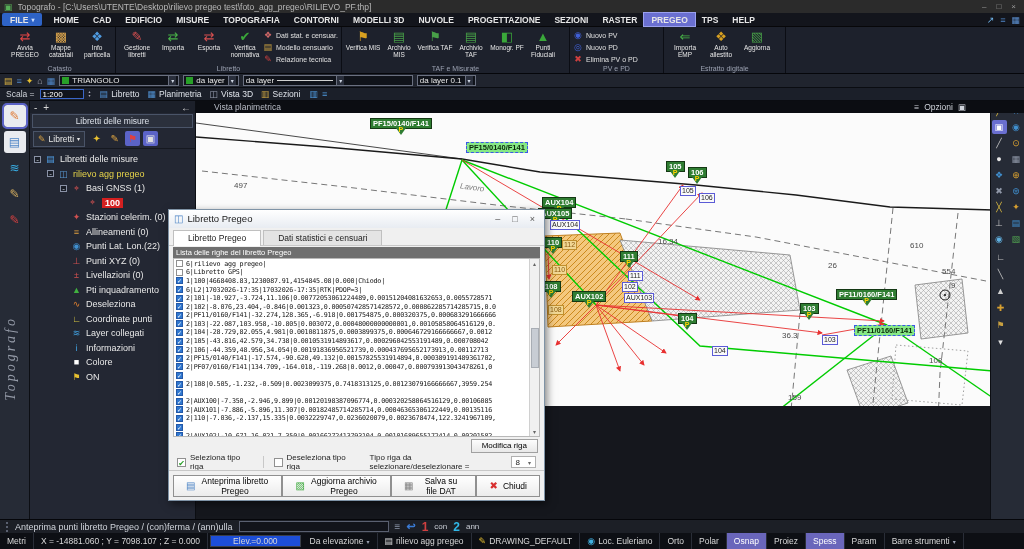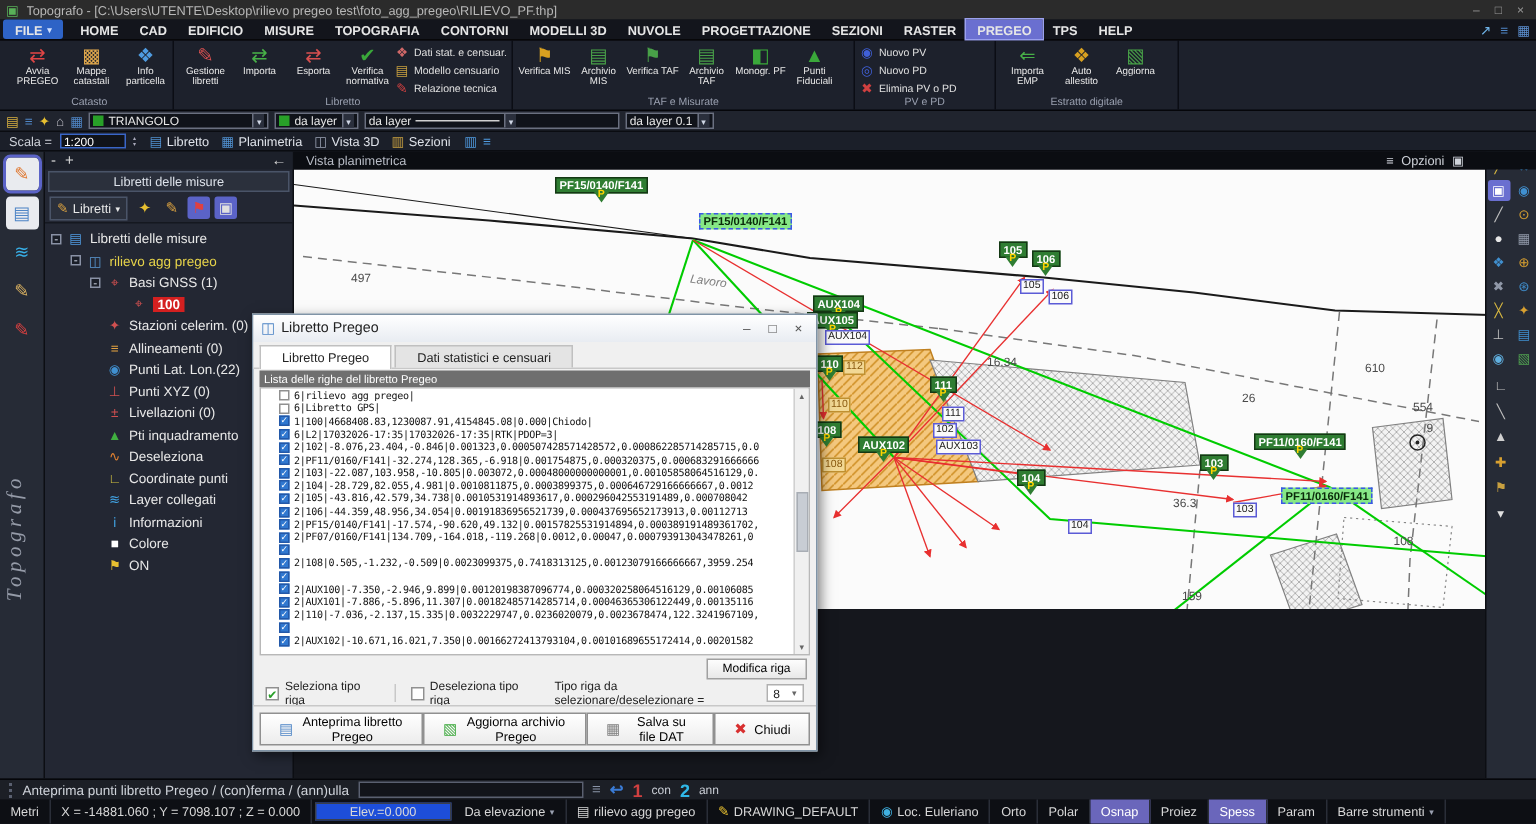--- a/index.html
+++ b/index.html
@@ -76,21 +76,21 @@
 #tree{flex:1;overflow:hidden;padding-top:3px}
 .trow{height:14.5px;display:flex;align-items:center;gap:4px;font-size:9px;color:#e8e8e8;white-space:nowrap}
 .trow .texp{width:7px;height:7px;border:1px solid #8a92a6;color:#cfd6e4;font-size:8px;line-height:5px;text-align:center;background:#1a1e28;flex:none}
 .trow .texp:empty{border:none;background:none}
 .trow .ticon{font-size:9px;width:11px;text-align:center;flex:none}
 .lvl0{padding-left:4px}.lvl1{padding-left:17px}.lvl2{padding-left:30px}.lvl3{padding-left:46px}
 .tlabel.yellow{color:#e6d34a}
 .tlabel.redbox{background:#d42020;color:#fff;padding:0 3px;font-weight:bold}
 
 
-#vptitle{position:absolute;left:196px;top:101px;right:0;height:12px;background:#0b0d12;display:flex;align-items:center;padding:0 8px;z-index:8}
+#vptitle{position:absolute;left:196px;top:101px;right:0;height:12px;background:#0b0d12;display:flex;align-items:center;padding:0 18px;z-index:8}
 #vptitle .vtt{font-size:8.5px;color:#b8bcc6}
 #vptitle .vright{margin-left:auto;display:flex;align-items:center;gap:5px;color:#cfd3da;font-size:8.5px;padding-right:40px}
 #canvas{position:absolute;left:196px;top:113px;width:800px;height:293px;background:#fbfbfb;overflow:hidden;z-index:1}
 #mapsvg{position:absolute;inset:0}
 .flag{position:absolute;display:flex;flex-direction:column;align-items:center;z-index:3}
 .flg{background:#2f7d32;border:1px solid #143814;color:#fff;font-size:7.5px;font-weight:bold;padding:0 2px;line-height:9px;white-space:nowrap}
 .flstem{width:0;height:0;border:5px solid transparent;border-top:7px solid #2f7d32;margin-top:-1px;position:relative}
 .flp{position:absolute;top:-9px;left:-2.5px;font-size:7px;font-weight:bold;color:#ffd400}
 .selbl{position:absolute;background:#86e886;border:1px dashed #3b57e8;color:#0a2a0a;font-size:7.5px;font-weight:bold;padding:0 2px;line-height:9px;white-space:nowrap;z-index:4}
 .pbox{position:absolute;background:#fafafa;border:1px solid #5b5bd6;color:#222;font-size:7px;padding:0 1px;line-height:8px;z-index:3;white-space:nowrap}
@@ -111,21 +111,21 @@
 #dialog{position:absolute;left:168px;top:209px;width:377px;height:292px;background:#f0f0f0;border:1px solid #7f93a6;box-shadow:2px 3px 8px rgba(0,0,0,.5);z-index:40;display:flex;flex-direction:column}
 .dtitle{height:18px;background:linear-gradient(#ffffff,#e8ecf2);display:flex;align-items:center;padding:0 5px;gap:4px}
 .dico{font-size:10px;color:#4f86c6}
 .dtt{font-size:9.5px;color:#222;flex:1}
 .dctl{display:flex;gap:12px;color:#555;font-size:9px;padding-right:4px}
 .dtabs{height:19px;background:#f0f0f0;display:flex;align-items:flex-end;padding-left:4px;border-bottom:1px solid #c8c8c8;gap:2px}
 .dtab{font-size:8.5px;color:#222;padding:2px 14px;background:#e4e4e4;border:1px solid #c0c0c0;border-bottom:none}
 .dtab.active{background:#ffffff;position:relative;top:1px;padding-bottom:3px}
 .dlhead{height:11px;margin:1px 4px 0 4px;background:#6f6f6f;color:#fff;font-size:7.5px;line-height:11px;padding-left:3px}
 .dlist{height:181px;margin:0 4px;background:#fff;border:1px solid #b8b8b8;overflow:hidden;position:relative;padding-right:11px}
-.drow{height:8.6px;display:flex;align-items:center;gap:3px;padding-left:12px}
+.drow{height:8.6px;display:flex;align-items:center;gap:3px;padding-left:2px}
 .cb{width:7px;height:7px;border:1px solid #909090;background:#fff;flex:none}
 .cb.on{background:#3078d0;border-color:#2358a8}
 .cb.on::after{content:"✓";display:block;color:#fff;font-size:6px;line-height:6px;text-align:center}
 .rt{font-family:"DejaVu Sans Mono",monospace;font-size:6.7px;color:#111;white-space:nowrap;overflow:hidden;letter-spacing:-0.2px}
 .sbar{position:absolute;right:0;top:0;bottom:0;width:10px;background:#f0f0f0;border-left:1px solid #d0d0d0;display:flex;flex-direction:column;align-items:center;font-size:6px;color:#666;justify-content:space-between;padding:1px 0}
 .sthumb{width:8px;height:40px;background:#c8cdd4;border:1px solid #a8adb4}
 .dmodrow{height:18px;display:flex;justify-content:flex-end;align-items:center;padding:0 6px}
 .dmod{height:14px;font-size:8px;padding:0 10px;background:linear-gradient(#fdfdfd,#e8e8e8);border:1px solid #a0a0a0;font-family:"Liberation Sans",sans-serif}
 .dselrow{height:16px;display:flex;align-items:center;gap:4px;padding:0 8px;font-size:8px;color:#222}
 .dchk{width:9px;height:9px;border:1px solid #909090;background:#fff;flex:none}
@@ -929,20 +929,24 @@
         <div class="drow">
           <span class="cb on"></span>
           <span class="rt">1|100|4668408.83,1230087.91,4154845.08|0.000|Chiodo|</span>
         </div>
 
         <div class="drow">
           <span class="cb on"></span>
           <span class="rt">6|L2|17032026-17:35|17032026-17:35|RTK|PDOP=3|</span>
         </div>
 
+        <div class="drow">
+          <span class="cb on"></span>
+          <span class="rt">2|101|-10.927,-3.724,11.106|0.00772053061224489,0.00151204081632653,0.0055728571</span>
+        </div>
 
         <div class="drow">
           <span class="cb on"></span>
           <span class="rt">2|102|-8.076,23.404,-0.846|0.001323,0.000507428571428572,0.000862285714285715,0.0</span>
         </div>
 
         <div class="drow">
           <span class="cb on"></span>
           <span class="rt">2|PF11/0160/F141|-32.274,128.365,-6.918|0.001754875,0.000320375,0.000683291666666</span>
         </div>

